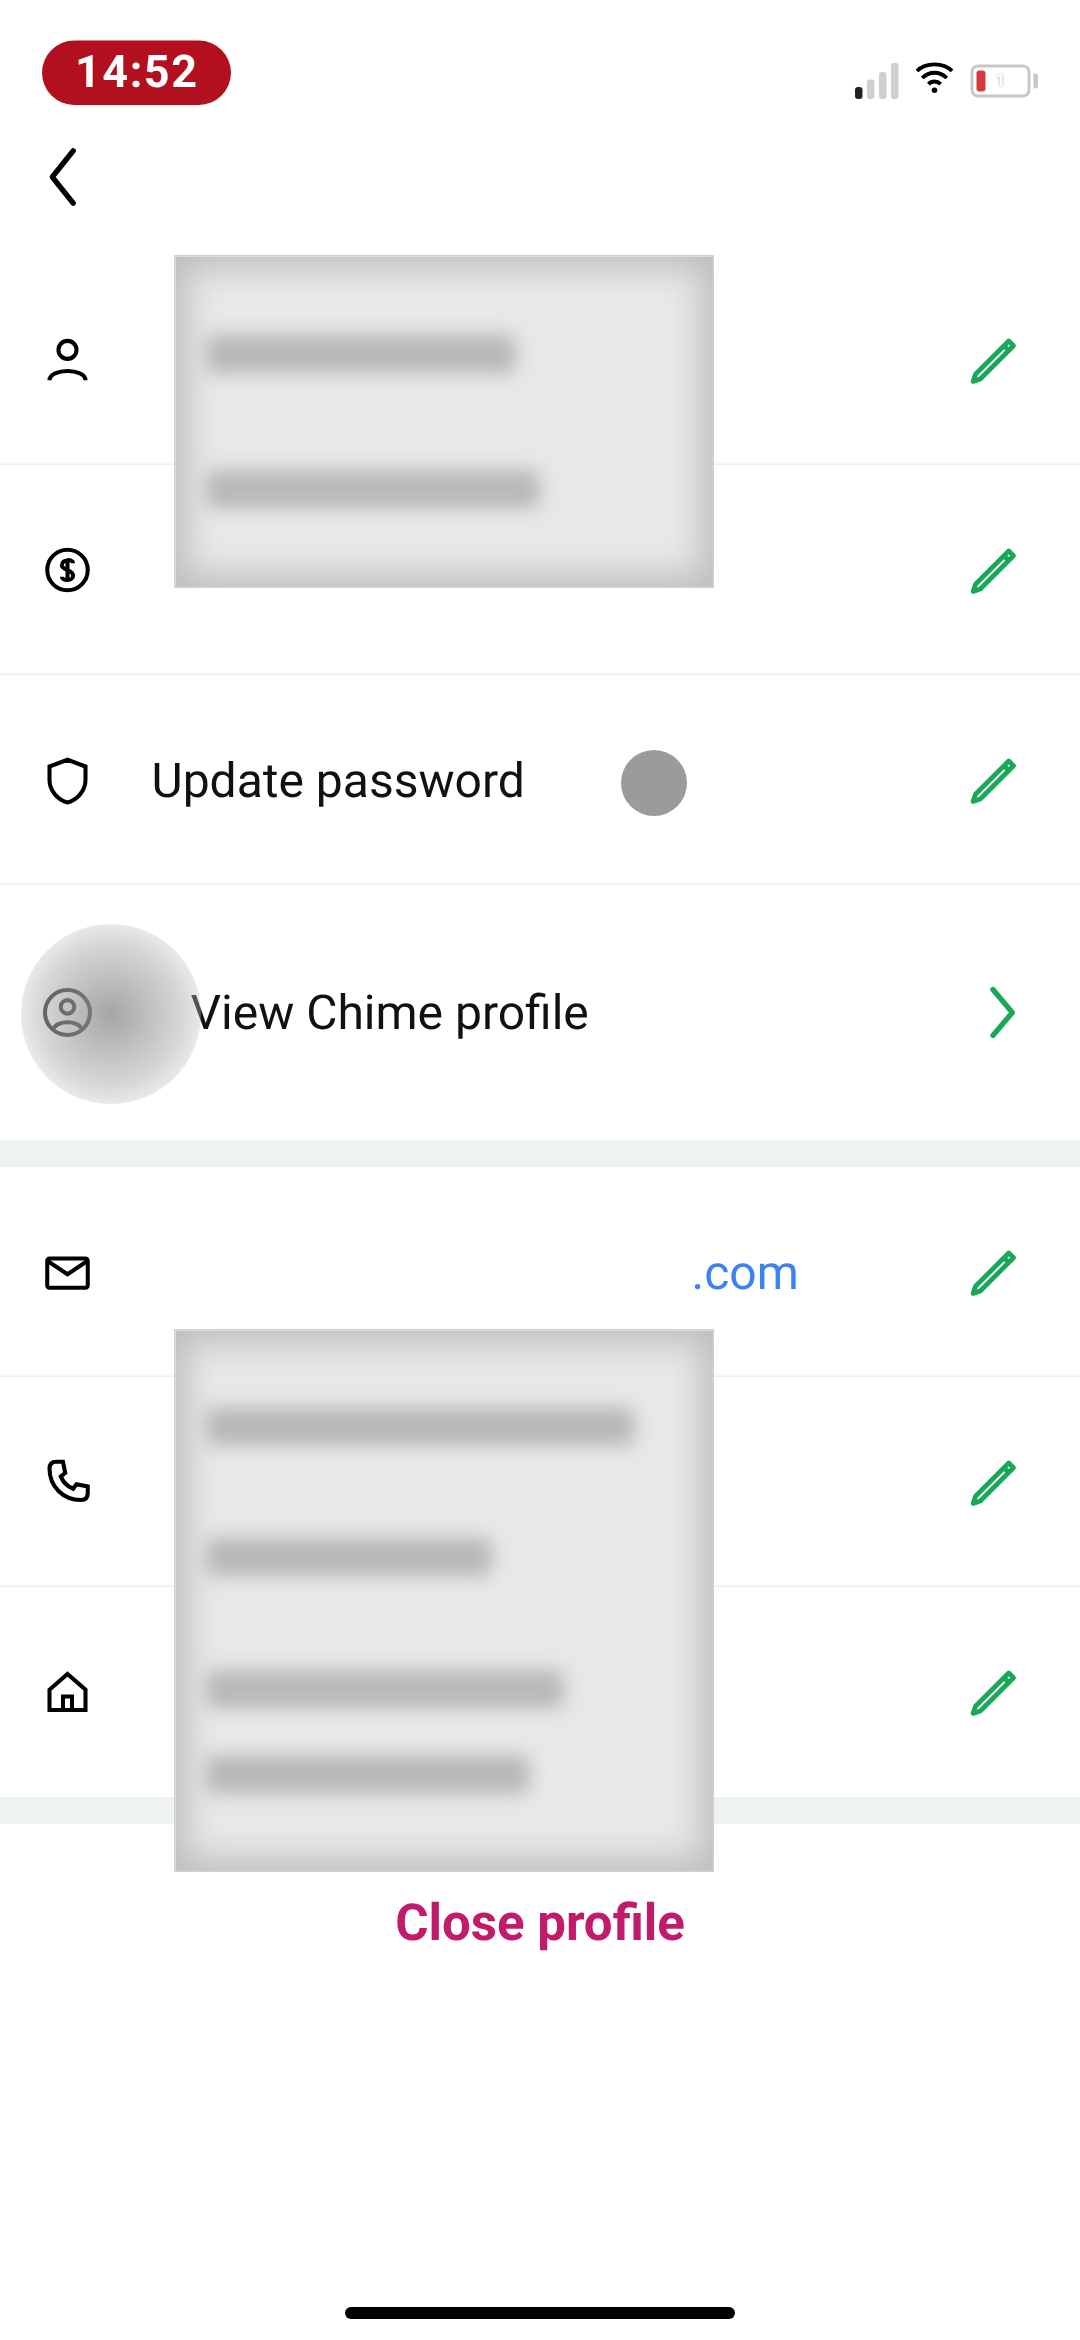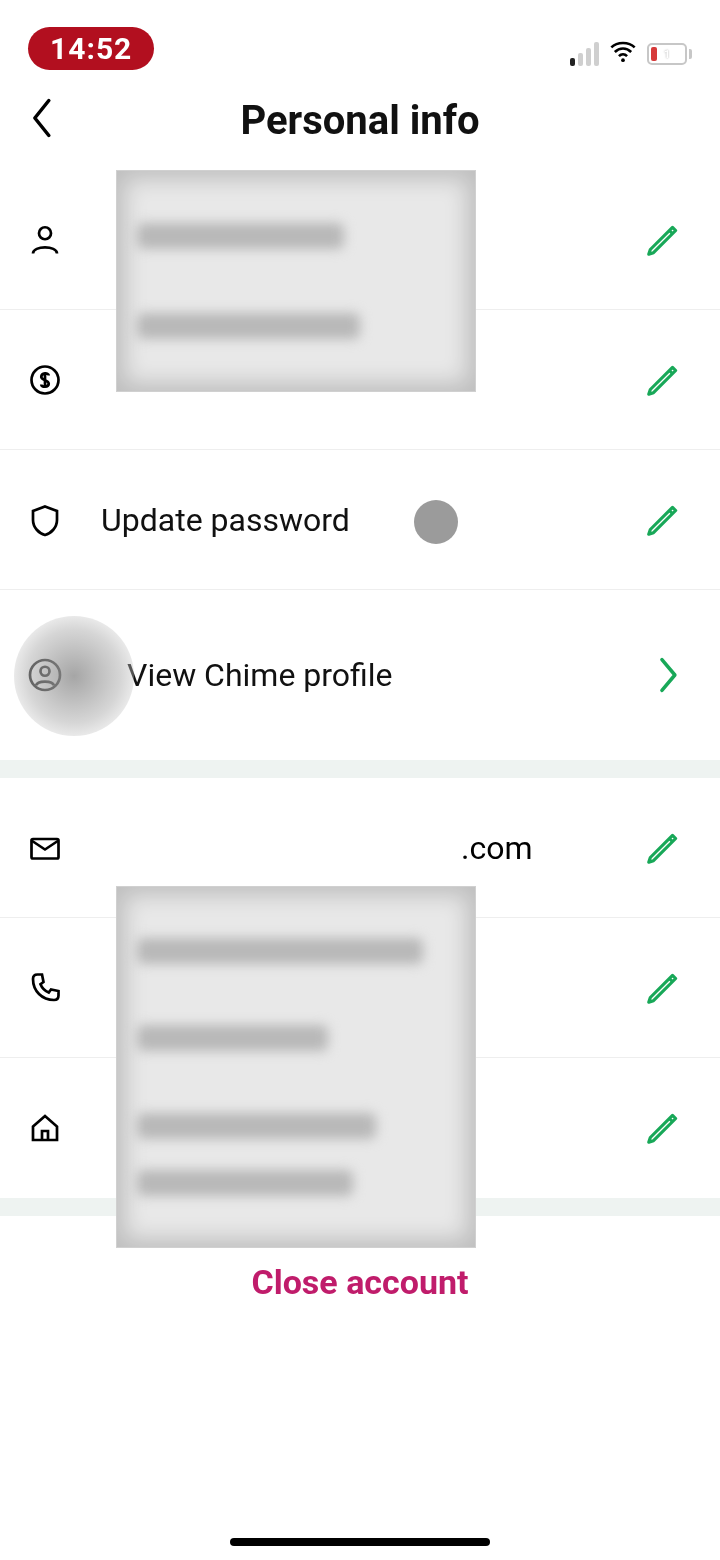--- a/index.html
+++ b/index.html
@@ -214,21 +214,21 @@
     width: 260px;
     height: 8px;
     background: #000;
     border-radius: 6px;
   }
 
   .email-suffix {
     position: relative;
     left: 360px;
     font-size: 32px;
-    color: #000000;
+    color: #3b82f6;
   }
 </style>
 </head>
 <body>
 
 <div class="status-bar">
   <div class="time-pill">14:52</div>
   <div class="status-right">
     <div class="signal-bars">
       <span></span>
@@ -253,21 +253,20 @@
     </div>
   </div>
 </div>
 
 <div class="header">
   <div class="back-btn">
     <svg viewBox="0 0 24 36">
         <polyline points="17,3 5,18 17,33" stroke="#000" stroke-width="3" fill="none" stroke-linecap="round" stroke-linejoin="round"></polyline>
       </svg>
   </div>
-  <div class="header-title">Personal info</div>
 </div>
 
 <div class="section" style="position:relative;">
 
   <div class="row">
     <div class="row-icon">
       <svg viewBox="0 0 24 24">
           <circle cx="12" cy="7.5" r="4"></circle>
           <path d="M4 21 C 4 15.5, 20 15.5, 20 21"></path>
         </svg>
@@ -390,18 +389,18 @@
   <div class="blur-box" style="top:108px; width:360px; height:362px;">
     <div class="blur-line" style="width:90%;"></div>
     <div class="blur-line" style="width:60%;"></div>
     <div class="blur-line" style="width:75%;"></div>
     <div class="blur-line" style="width:68%; margin-top:-30px;"></div>
   </div>
 </div>
 
 <div class="gap-strip"></div>
 
-<div class="close-account">Close account</div>
+<div class="close-account">Close profile</div>
 
 <div class="touch-dot" style="left:414px; top:500px;"></div>
 <div class="touch-ring" style="left:14px; top:616px;"></div>
 
 <div class="home-indicator"></div>
 
 </body></html>

